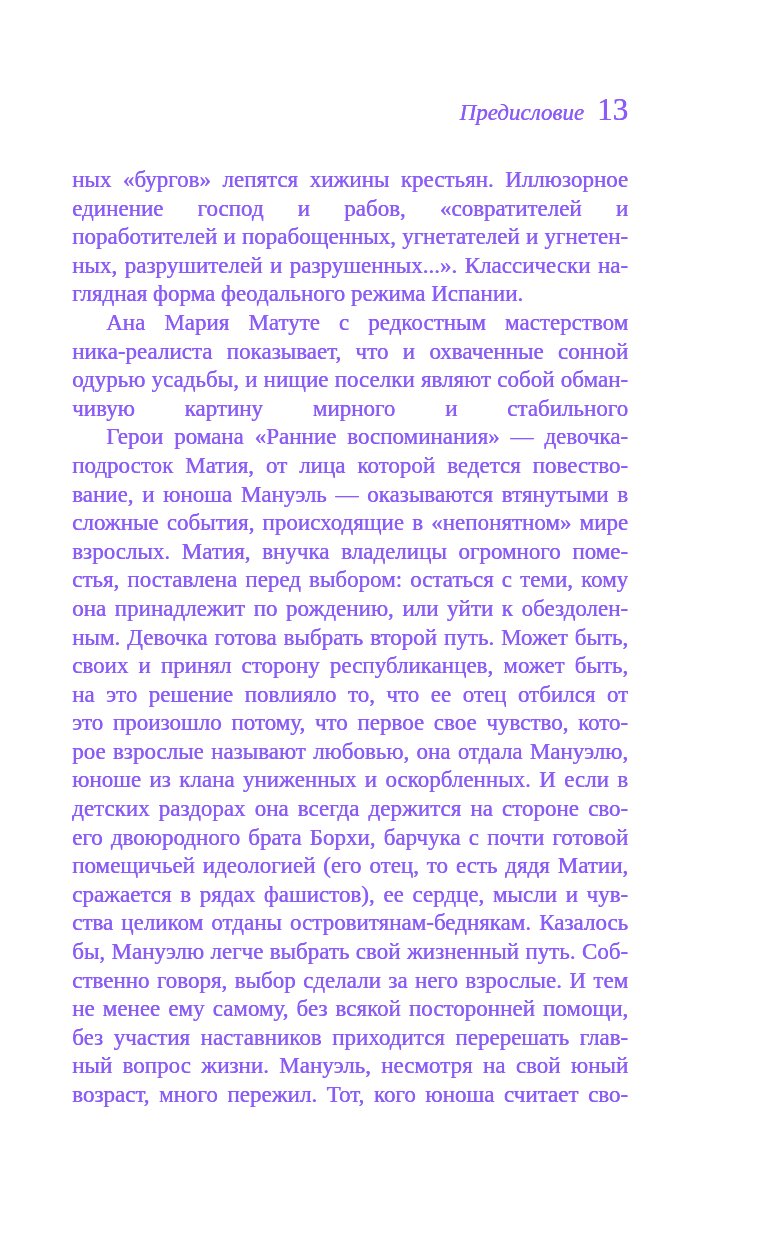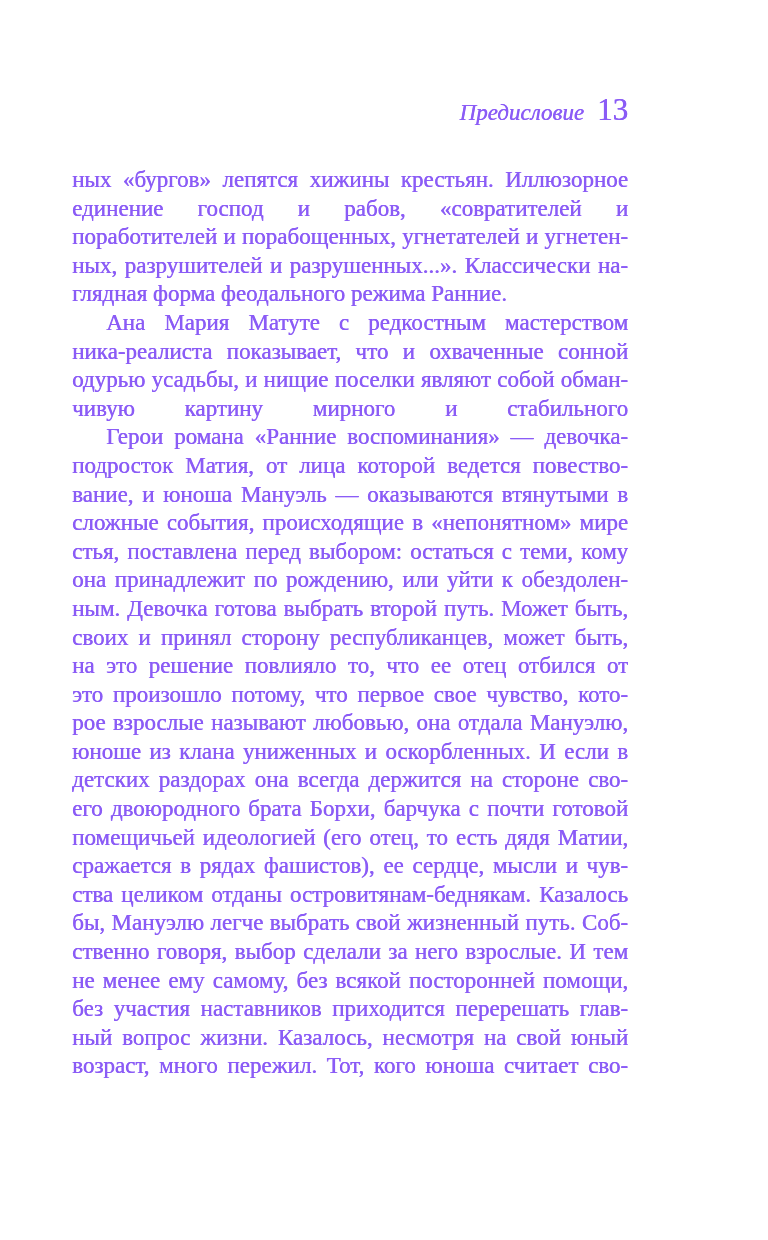--- a/index.html
+++ b/index.html
@@ -69,48 +69,49 @@
   <div class="running-header">
     <span class="chapter-title">Предисловие</span><span class="page-number">13</span>
   </div>
 
   <div class="body-text">
       <div class="paragraph">
         <div class="line">ных «бургов» лепятся хижины крестьян. Иллюзорное</div>
         <div class="line">единение господ и рабов, «совратителей и совращенных,</div>
         <div class="line">поработителей и порабощенных, угнетателей и угнетен-</div>
         <div class="line">ных, разрушителей и разрушенных...». Классически на-</div>
-        <div class="line last">глядная форма феодального режима Ранние.</div>
+        <div class="line last">глядная форма феодального режима Испании.</div>
       </div>
       <div class="paragraph">
         <div class="line indent">Ана Мария Матуте с редкостным мастерством худож-</div>
         <div class="line">ника-реалиста показывает, что и охваченные сонной</div>
         <div class="line">одурью усадьбы, и нищие поселки являют собой обман-</div>
         <div class="line last">чивую картину мирного и стабильного сосуществования.</div>
       </div>
       <div class="paragraph">
         <div class="line indent">Герои романа «Ранние воспоминания» — девочка-</div>
         <div class="line">подросток Матия, от лица которой ведется повество-</div>
         <div class="line">вание, и юноша Мануэль — оказываются втянутыми в</div>
         <div class="line">сложные события, происходящие в «непонятном» мире</div>
+        <div class="line">взрослых. Матия, внучка владелицы огромного поме-</div>
         <div class="line">стья, поставлена перед выбором: остаться с теми, кому</div>
         <div class="line">она принадлежит по рождению, или уйти к обездолен-</div>
         <div class="line">ным. Девочка готова выбрать второй путь. Может быть,</div>
         <div class="line">своих и принял сторону республиканцев, может быть,</div>
         <div class="line">на это решение повлияло то, что ее отец отбился от</div>
         <div class="line">это произошло потому, что первое свое чувство, кото-</div>
         <div class="line">рое взрослые называют любовью, она отдала Мануэлю,</div>
         <div class="line">юноше из клана униженных и оскорбленных. И если в</div>
         <div class="line">детских раздорах она всегда держится на стороне сво-</div>
         <div class="line">его двоюродного брата Борхи, барчука с почти готовой</div>
         <div class="line">помещичьей идеологией (его отец, то есть дядя Матии,</div>
         <div class="line">сражается в рядах фашистов), ее сердце, мысли и чув-</div>
         <div class="line">ства целиком отданы островитянам-беднякам. Казалось</div>
         <div class="line">бы, Мануэлю легче выбрать свой жизненный путь. Соб-</div>
         <div class="line">ственно говоря, выбор сделали за него взрослые. И тем</div>
         <div class="line">не менее ему самому, без всякой посторонней помощи,</div>
         <div class="line">без участия наставников приходится перерешать глав-</div>
-        <div class="line">ный вопрос жизни. Казалось, несмотря на свой юный</div>
+        <div class="line">ный вопрос жизни. Мануэль, несмотря на свой юный</div>
         <div class="line">возраст, много пережил. Тот, кого юноша считает сво-</div>
       </div>
     </div>
 
 </div>
 
 </body></html>

